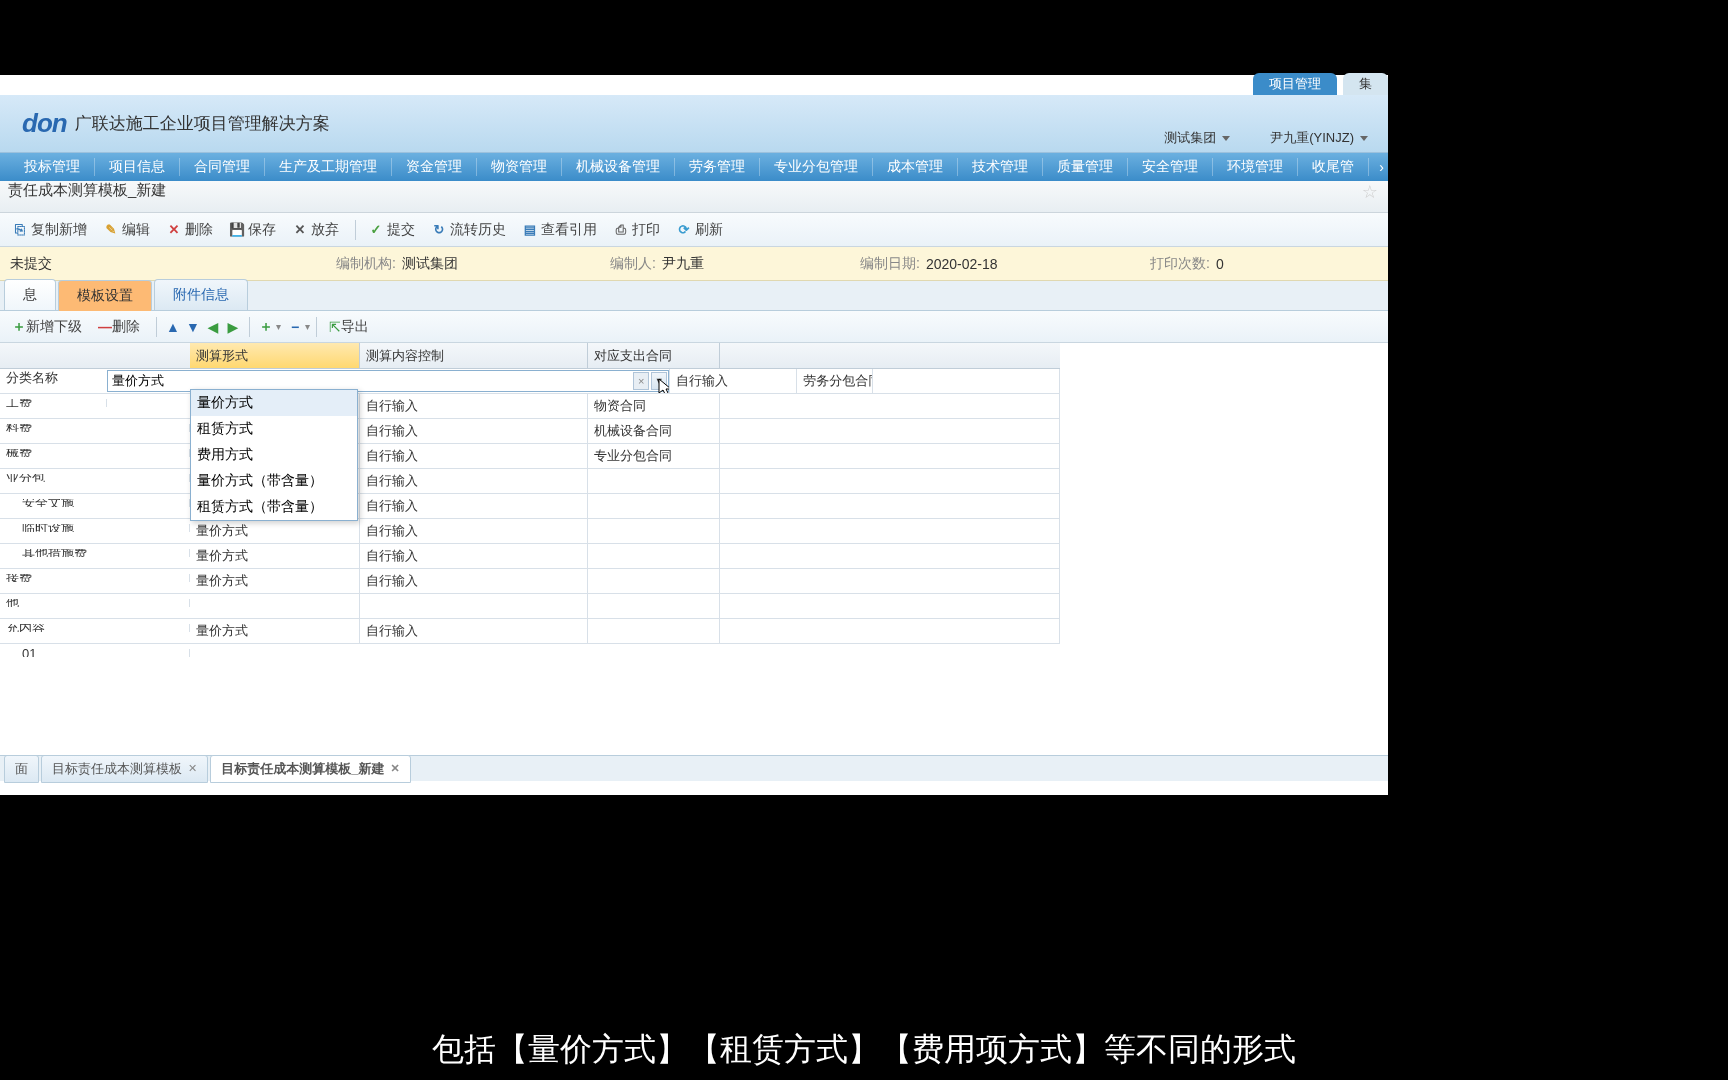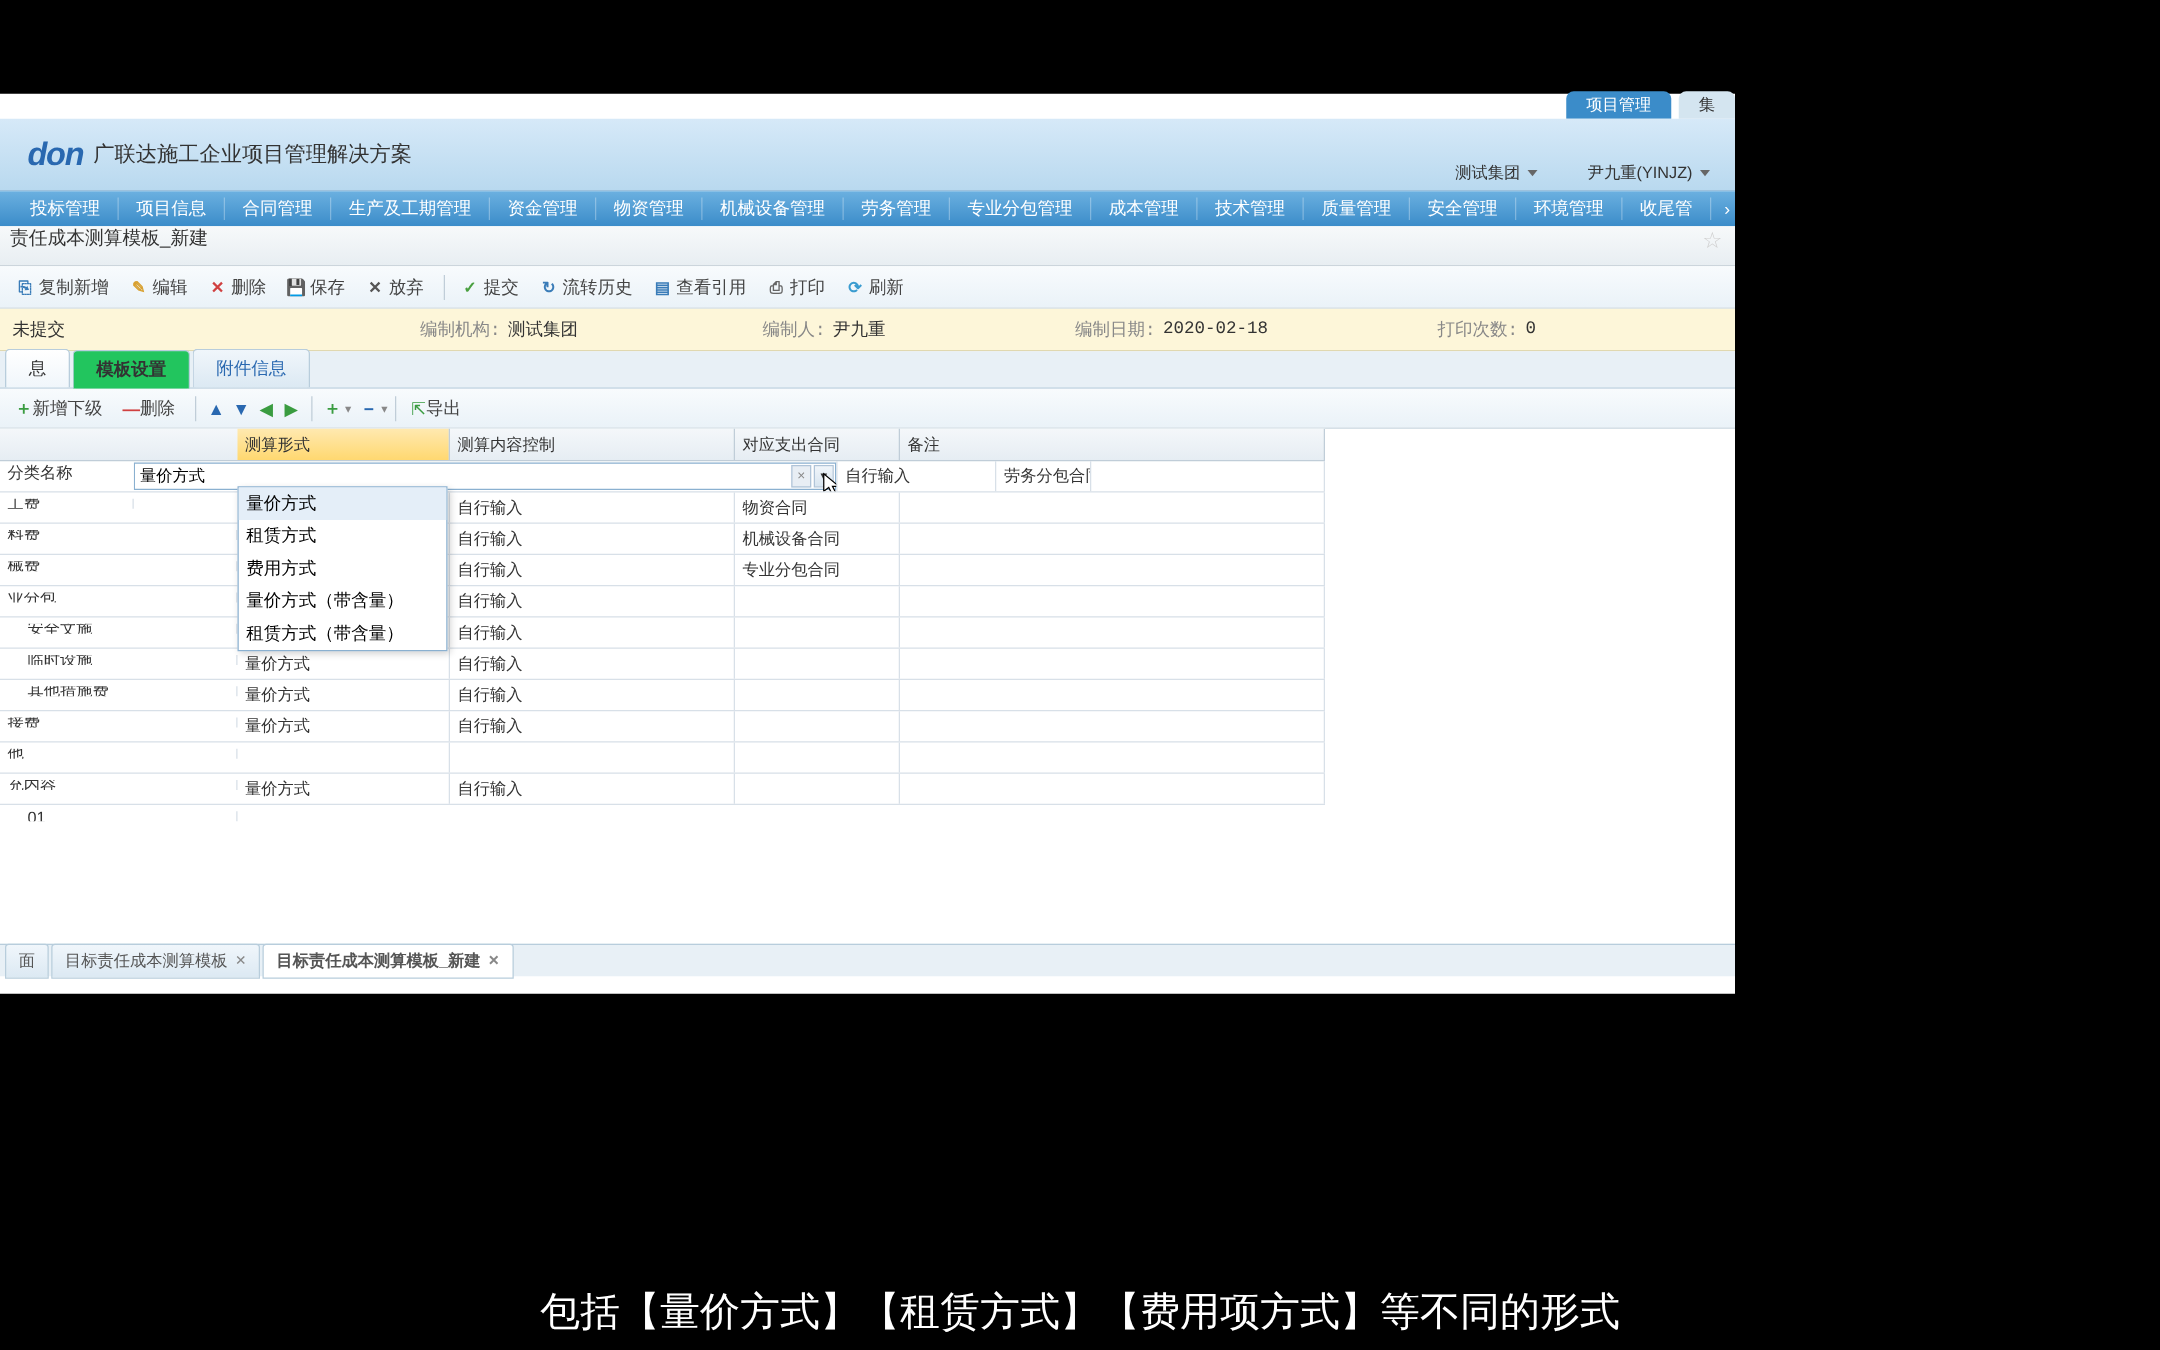--- a/index.html
+++ b/index.html
@@ -184,21 +184,21 @@
   right: 0;
   height: 34px;
   background: #fdf6d9;
   border-bottom: 1px solid #e0d8b0;
   display: flex;
   align-items: center;
   padding: 0 10px;
   font-size: 14px;
   color: #555;
 }
-.info-item { display: flex; align-items: flex-start; font-family: Liberation Mono, monospace; }
+.info-item { display: flex; align-items: center; }
 .info-label { color: #888; margin-right: 6px; }
 .info-value { color: #333; font-weight: 500; }
 .sub-tabs {
   position: absolute;
   top: 206px;
   left: 0;
   right: 0;
   height: 30px;
   background: #e8f0f6;
   border-bottom: 1px solid #b8cddc;
@@ -211,23 +211,23 @@
   margin-right: 2px;
   font-size: 14px;
   color: #2968b0;
   border: 1px solid #b8cddc;
   border-bottom: none;
   border-radius: 4px 4px 0 0;
   background: linear-gradient(#f0f6fb,#dce9f3);
   cursor: pointer;
 }
 .sub-tab.active {
-  background: #22c55e;
+  background: #fdba74;
   color: #333;
-  font-weight: bold;
+  font-weight: normal;
   position: relative;
   top: 1px;
 }
 .sub-tab.partial {
   background: linear-gradient(#fff,#f0f6fb);
   color: #333;
 }
 .grid-toolbar {
   position: absolute;
   top: 236px;
@@ -550,21 +550,20 @@
         <span>导出</span>
       </div>
   </div>
 
   <div class="grid">
     <div class="grid-head">
       <div class="gh col-name">分类名称</div>
       <div class="gh col-form sorted">测算形式</div>
       <div class="gh col-ctrl">测算内容控制</div>
       <div class="gh col-contract">对应支出合同</div>
-      <div class="gh col-remark">备注</div>
     </div>
     <div class="grid-body" id="grid-body">
         <div class="grid-row">
           <div class="gc col-name">工费</div>
           <div class="gc col-form cell-editor">
             <input value="量价方式" style="">
             <div class="clear-btn">×</div>
             <div class="dd-btn">
               <span style="font-size:9px">▼</span>
             </div>

